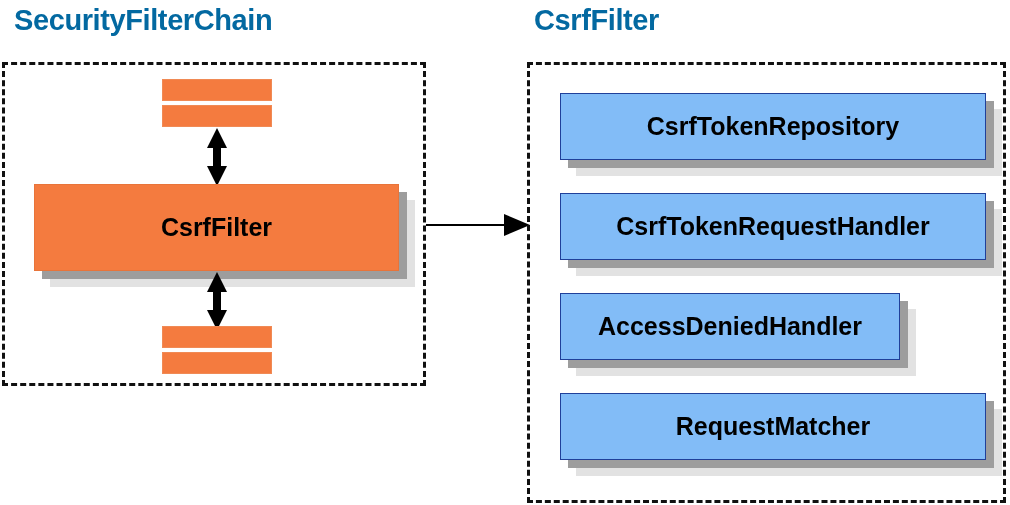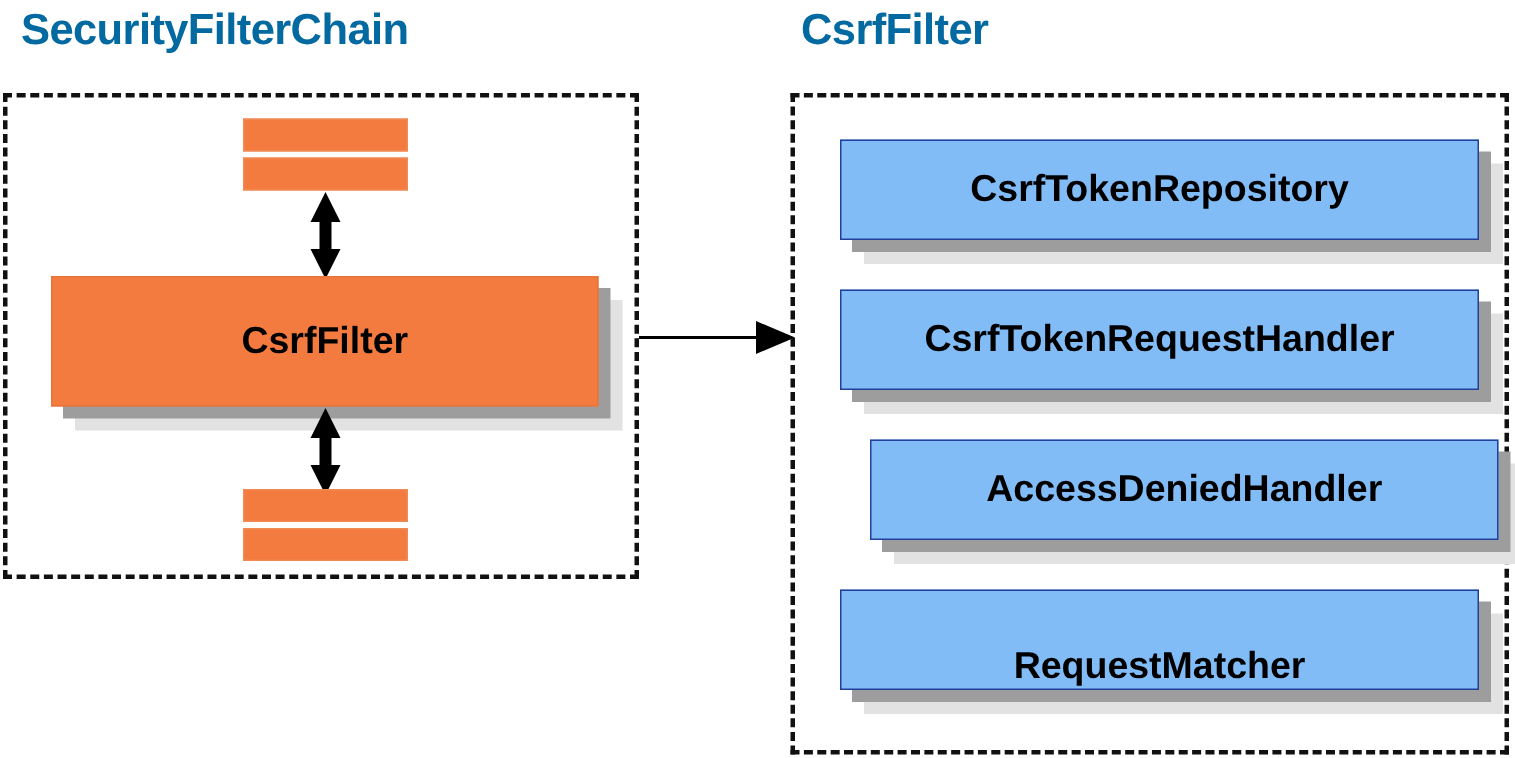--- a/index.html
+++ b/index.html
@@ -150,27 +150,27 @@
 </div>
 
 <div class="layered" style="left:560px; top:193px; width:426px; height:67px;">
   <div class="sh-light"></div>
   <div class="sh-dark"></div>
   <div class="face blue" style="font-size:25px;">
     <span>CsrfTokenRequestHandler</span>
   </div>
 </div>
 
-<div class="layered" style="left:560px; top:293px; width:419px; height:67px;margin-left:20px;">
+<div class="layered" style="left:560px; top:293px; width:340px; height:67px;">
   <div class="sh-light"></div>
   <div class="sh-dark"></div>
   <div class="face blue" style="font-size:25px;">
     <span>AccessDeniedHandler</span>
   </div>
 </div>
 
 <div class="layered" style="left:560px; top:393px; width:426px; height:67px;">
   <div class="sh-light"></div>
   <div class="sh-dark"></div>
-  <div class="face blue" style="font-size:25px;align-items:flex-end;">
+  <div class="face blue" style="font-size:25px;">
     <span>RequestMatcher</span>
   </div>
 </div>
 
 </body></html>

